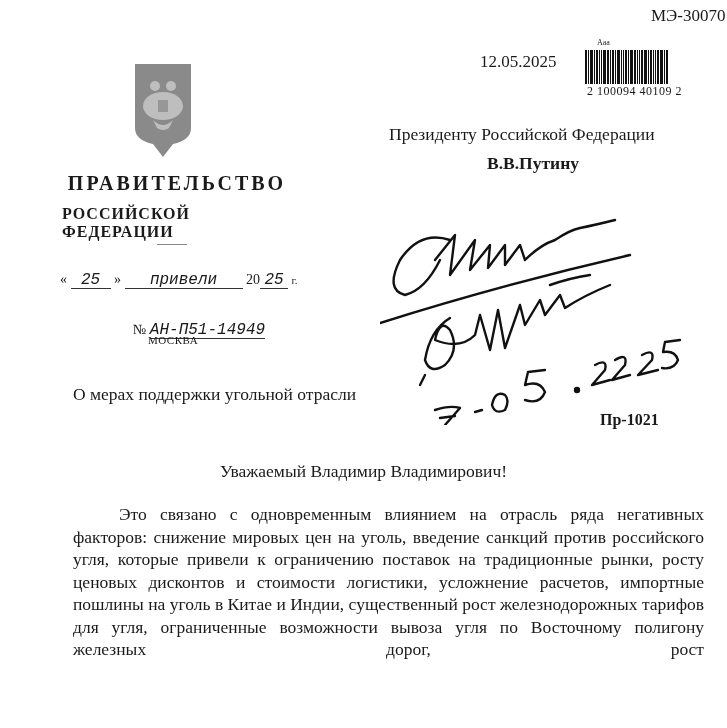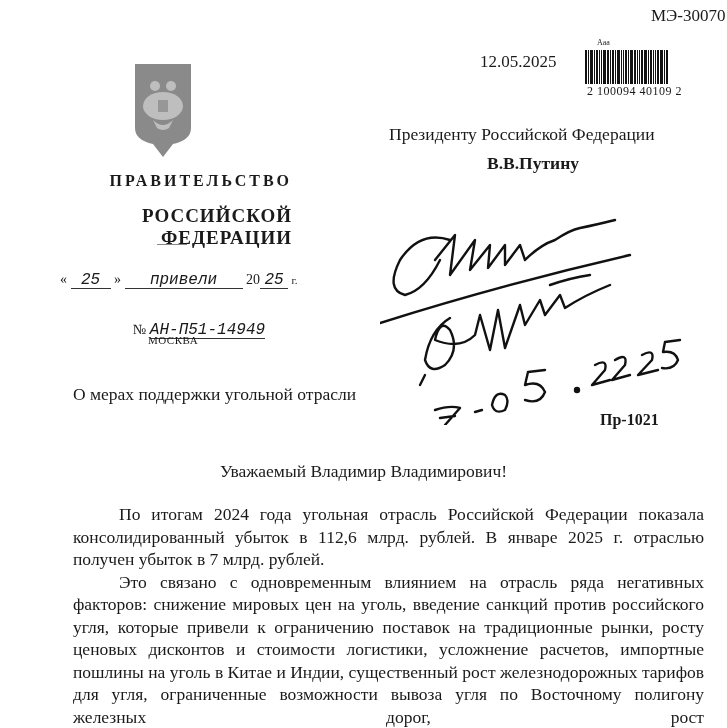--- a/index.html
+++ b/index.html
@@ -10,22 +10,22 @@
   .abs { position: absolute; }
   .stamp-date { left: 480px; top: 6px; font-size: 17px; margin-top: 46px; }
   .stamp-reg { left: 628px; top: 6px; font-size: 17px; margin-left: 23px; }
   .barcode-wrap { left: 585px; top: 38px; width: 100px; }
   .barcode-mark { font-size: 8px; position: absolute; left: 12px; top: 0; }
   .barcode-bars { position: absolute; left: 0; top: 12px; width: 92px; height: 34px; display: flex; }
   .barcode-bars span { display: block; height: 100%; background: #111; margin-right: 1px; }
   .barcode-digits { position: absolute; left: 2px; top: 46px; font-size: 12px; white-space: nowrap; letter-spacing: 0.5px; }
 
   .emblem { left: 133px; top: 62px; width: 60px; height: 96px; }
-  .gov-title { left: 62px; top: 172px; width: 230px; text-align: right; font-weight: bold; font-size: 16px; letter-spacing: 3px; }
-  .gov-sub { left: 62px; top: 205px; width: 230px; text-align: right; font-weight: bold; font-size: 19px; letter-spacing: 1px; }
+  .gov-title { left: 62px; top: 172px; width: 230px; text-align: center; font-weight: bold; font-size: 20px; letter-spacing: 3px; }
+  .gov-sub { left: 62px; top: 205px; width: 230px; text-align: left; font-weight: bold; font-size: 16px; letter-spacing: 1px; }
   .divider { left: 157px; top: 244px; width: 30px; border-top: 1px solid #888; }
 
   .date-line { left: 60px; top: 272px; font-size: 14px; white-space: nowrap; }
   .mono { font-family: "Liberation Mono", monospace; font-size: 16px; font-style: italic; }
   .ul { display: inline-block; border-bottom: 1px solid #333; text-align: center; line-height: 16px; }
   .num-line { left: 133px; top: 298px; font-size: 14px; white-space: nowrap; margin-top: 24px; }
   .city { left: 148px; top: 334px; font-size: 11px; letter-spacing: 0.5px; }
 
   .addressee1 { left: 389px; top: 124px; font-size: 17.5px; }
   .addressee2 { left: 487px; top: 153px; font-size: 17.5px; font-weight: bold; }
@@ -138,15 +138,14 @@
     <path d="M215 165 Q228 158 225 170 L212 185 L230 180 M235 160 Q248 152 245 165 L232 180 L250 175 M262 155 Q275 148 272 160 L258 175 L278 170 M300 140 L285 142 L283 152 Q295 150 298 160 Q294 170 282 168"></path>
   </svg>
 </div>
 
 <div class="abs subject">О мерах поддержки угольной отрасли</div>
 <div class="abs pr-num">Пр-1021</div>
 
 <div class="abs salutation">Уважаемый Владимир Владимирович!</div>
 
 <div class="abs body-text">
-  <p>По итогам 2024 года угольная отрасль Российской Федерации показала консолидированный убыток в 112,6 млрд. рублей. В январе 2025 г. отраслью получен убыток в 7 млрд. рублей.</p>
   <p class="last-line-just">Это связано с одновременным влиянием на отрасль ряда негативных факторов: снижение мировых цен на уголь, введение санкций против российского угля, которые привели к ограничению поставок на традиционные рынки, росту ценовых дисконтов и стоимости логистики, усложнение расчетов, импортные пошлины на уголь в Китае и Индии, существенный рост железнодорожных тарифов для угля, ограниченные возможности вывоза угля по Восточному полигону железных дорог, рост</p>
 </div>
 
 </body></html>

